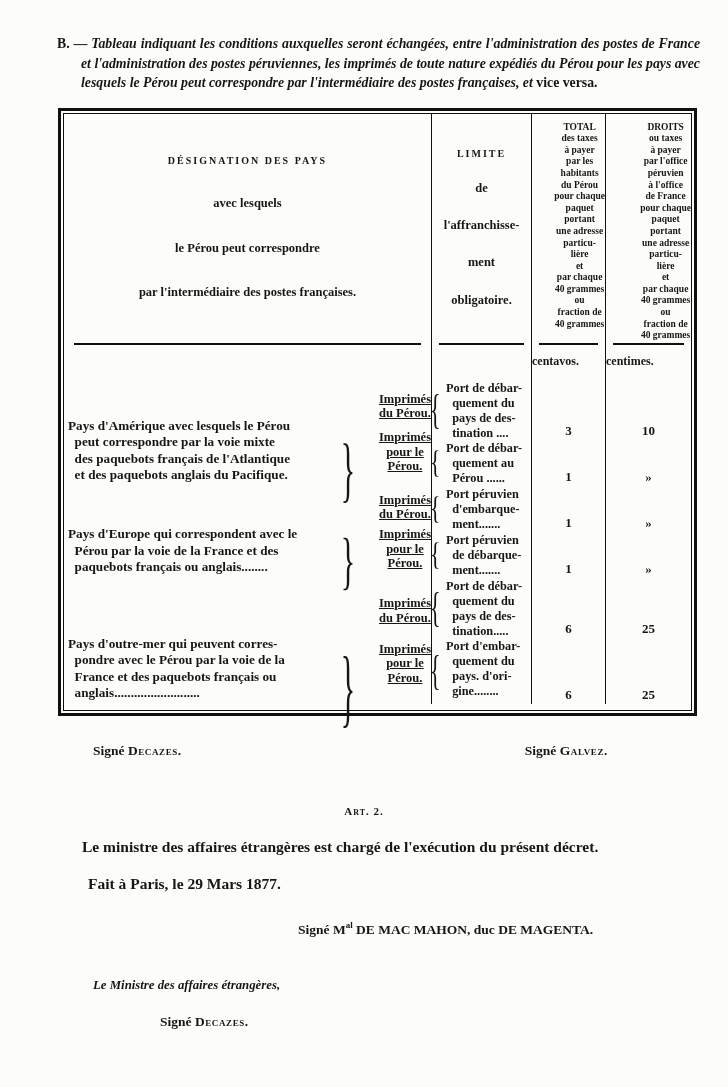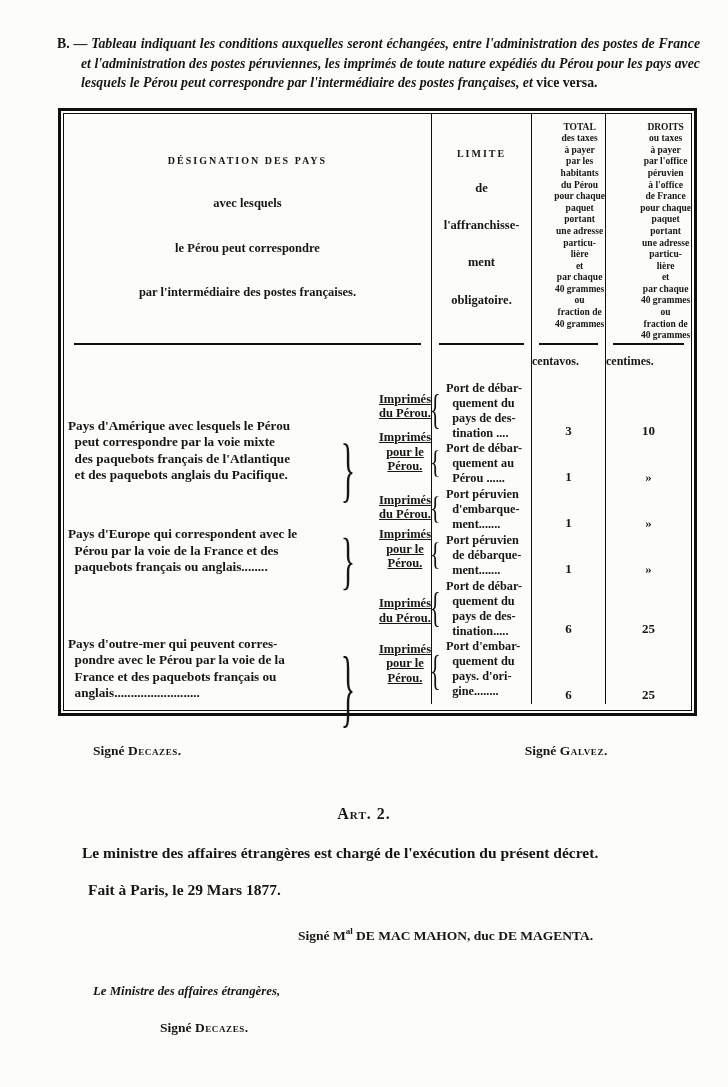--- a/index.html
+++ b/index.html
@@ -76,21 +76,21 @@
        padding-bottom:1px;font-size:13px;}
   
   .sig-row{
     display:flex;justify-content:space-between;
     margin:27px 120px 0 93px;font-size:13.5px;
   }
   .sc{font-variant:small-caps;letter-spacing:0.6px;}
   
   .art-heading{
     text-align:center;font-variant:small-caps;letter-spacing:1px;
-    font-size:16px;margin-top:46px;
+    font-size:11px;margin-top:46px;
   }
   .art-body{
     margin:18px 28px 0 57px;font-size:15.5px;line-height:1.5;
     text-align:justify;text-indent:25px;
   }
   .dateline{margin:17px 0 0 88px;font-size:15.5px;}
   .sig-main{margin:27px 0 0 298px;font-size:13.5px;}
   .sig-main sup{font-size:9px;font-family:Liberation Serif, serif;}
   .minister{margin:41px 0 0 93px;font-size:12.8px;font-style:italic;}
   .sig-final{margin:21px 0 0 160px;font-size:13.5px;}

